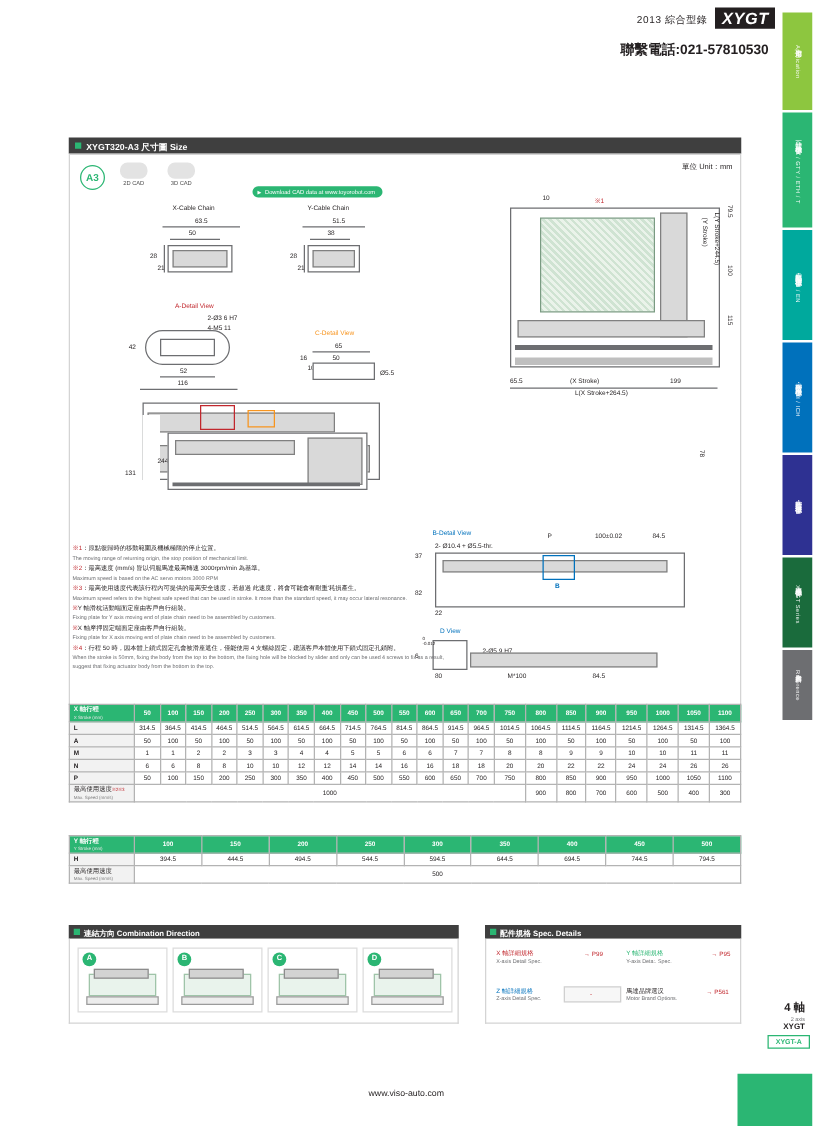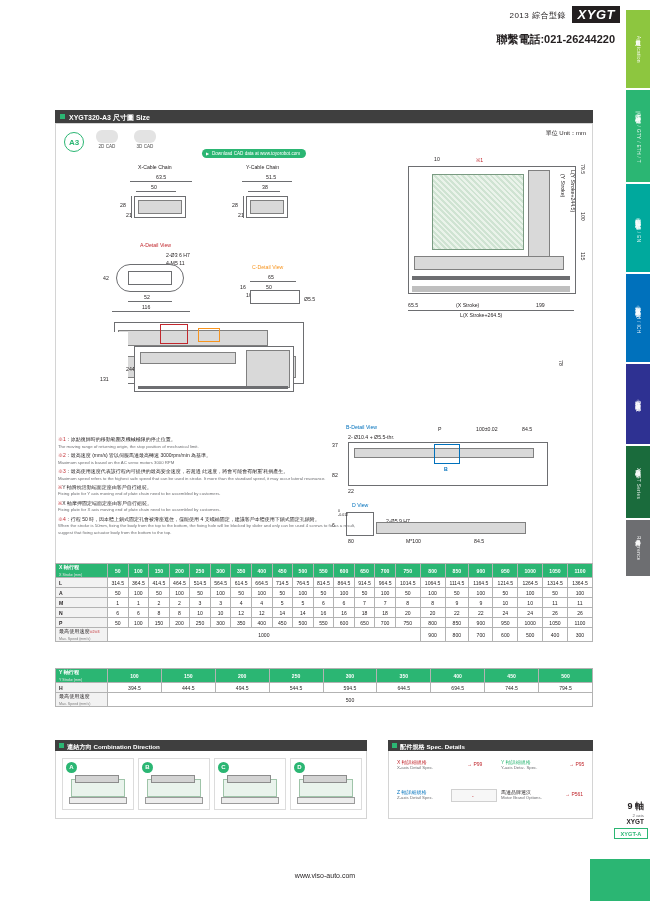--- a/index.html
+++ b/index.html
@@ -150,21 +150,21 @@
   .footer-url { position:absolute; left:0; right:0; bottom:22px; text-align:center; font-size:7px; color:#231f20; }
   .footer-bar { position:absolute; right:0; bottom:0; width:60px; height:42px; background:#2bb673; }
 </style>
 </head>
 <body>
 
 <div class="page">
 
   <div class="hdr-year">2013  綜合型錄</div>
   <div class="hdr-toyo">XYGT</div>
-  <div class="hdr-phone">聯繫電話:021-26244220</div>
+  <div class="hdr-phone">聯繫電話:021-57810530</div>
 
   <div class="tabs">
     <div class="tab" style="height:78px;background:#8dc63f">
       <span class="cn">應用篇</span>
       <span class="en">Application</span>
     </div>
     <div class="tab" style="height:92px;background:#2bb673">
       <span class="cn">一體式 機械手臂</span>
       <span class="en">GTH / GTY / ETH / T</span>
     </div>
@@ -614,21 +614,21 @@
     </div>
 
     <div class="spec-row" style="left:112px; top:38px;">
       <span class="nm" style="color:#231f20">馬達品牌選汉</span>
       <span class="en">Motor Brand Options.</span>
     </div>
     <div class="spec-arrow" style="position:absolute; left:176px; top:40px;">→ P561</div>
   </div>
 
   <div class="idx" style="top:800px; right:6px; text-align:right;">
-    <div class="a">9 軸</div>
+    <div class="a">4 軸</div>
     <div class="b">2 axis</div>
     <div class="c">XYGT</div>
   </div>
   <div class="idx-box" style="top:828px;">XYGT-A</div>
 
   <div class="footer-url">www.viso-auto.com</div>
   <div class="footer-bar"></div>
 </div>
 
 </body></html>

